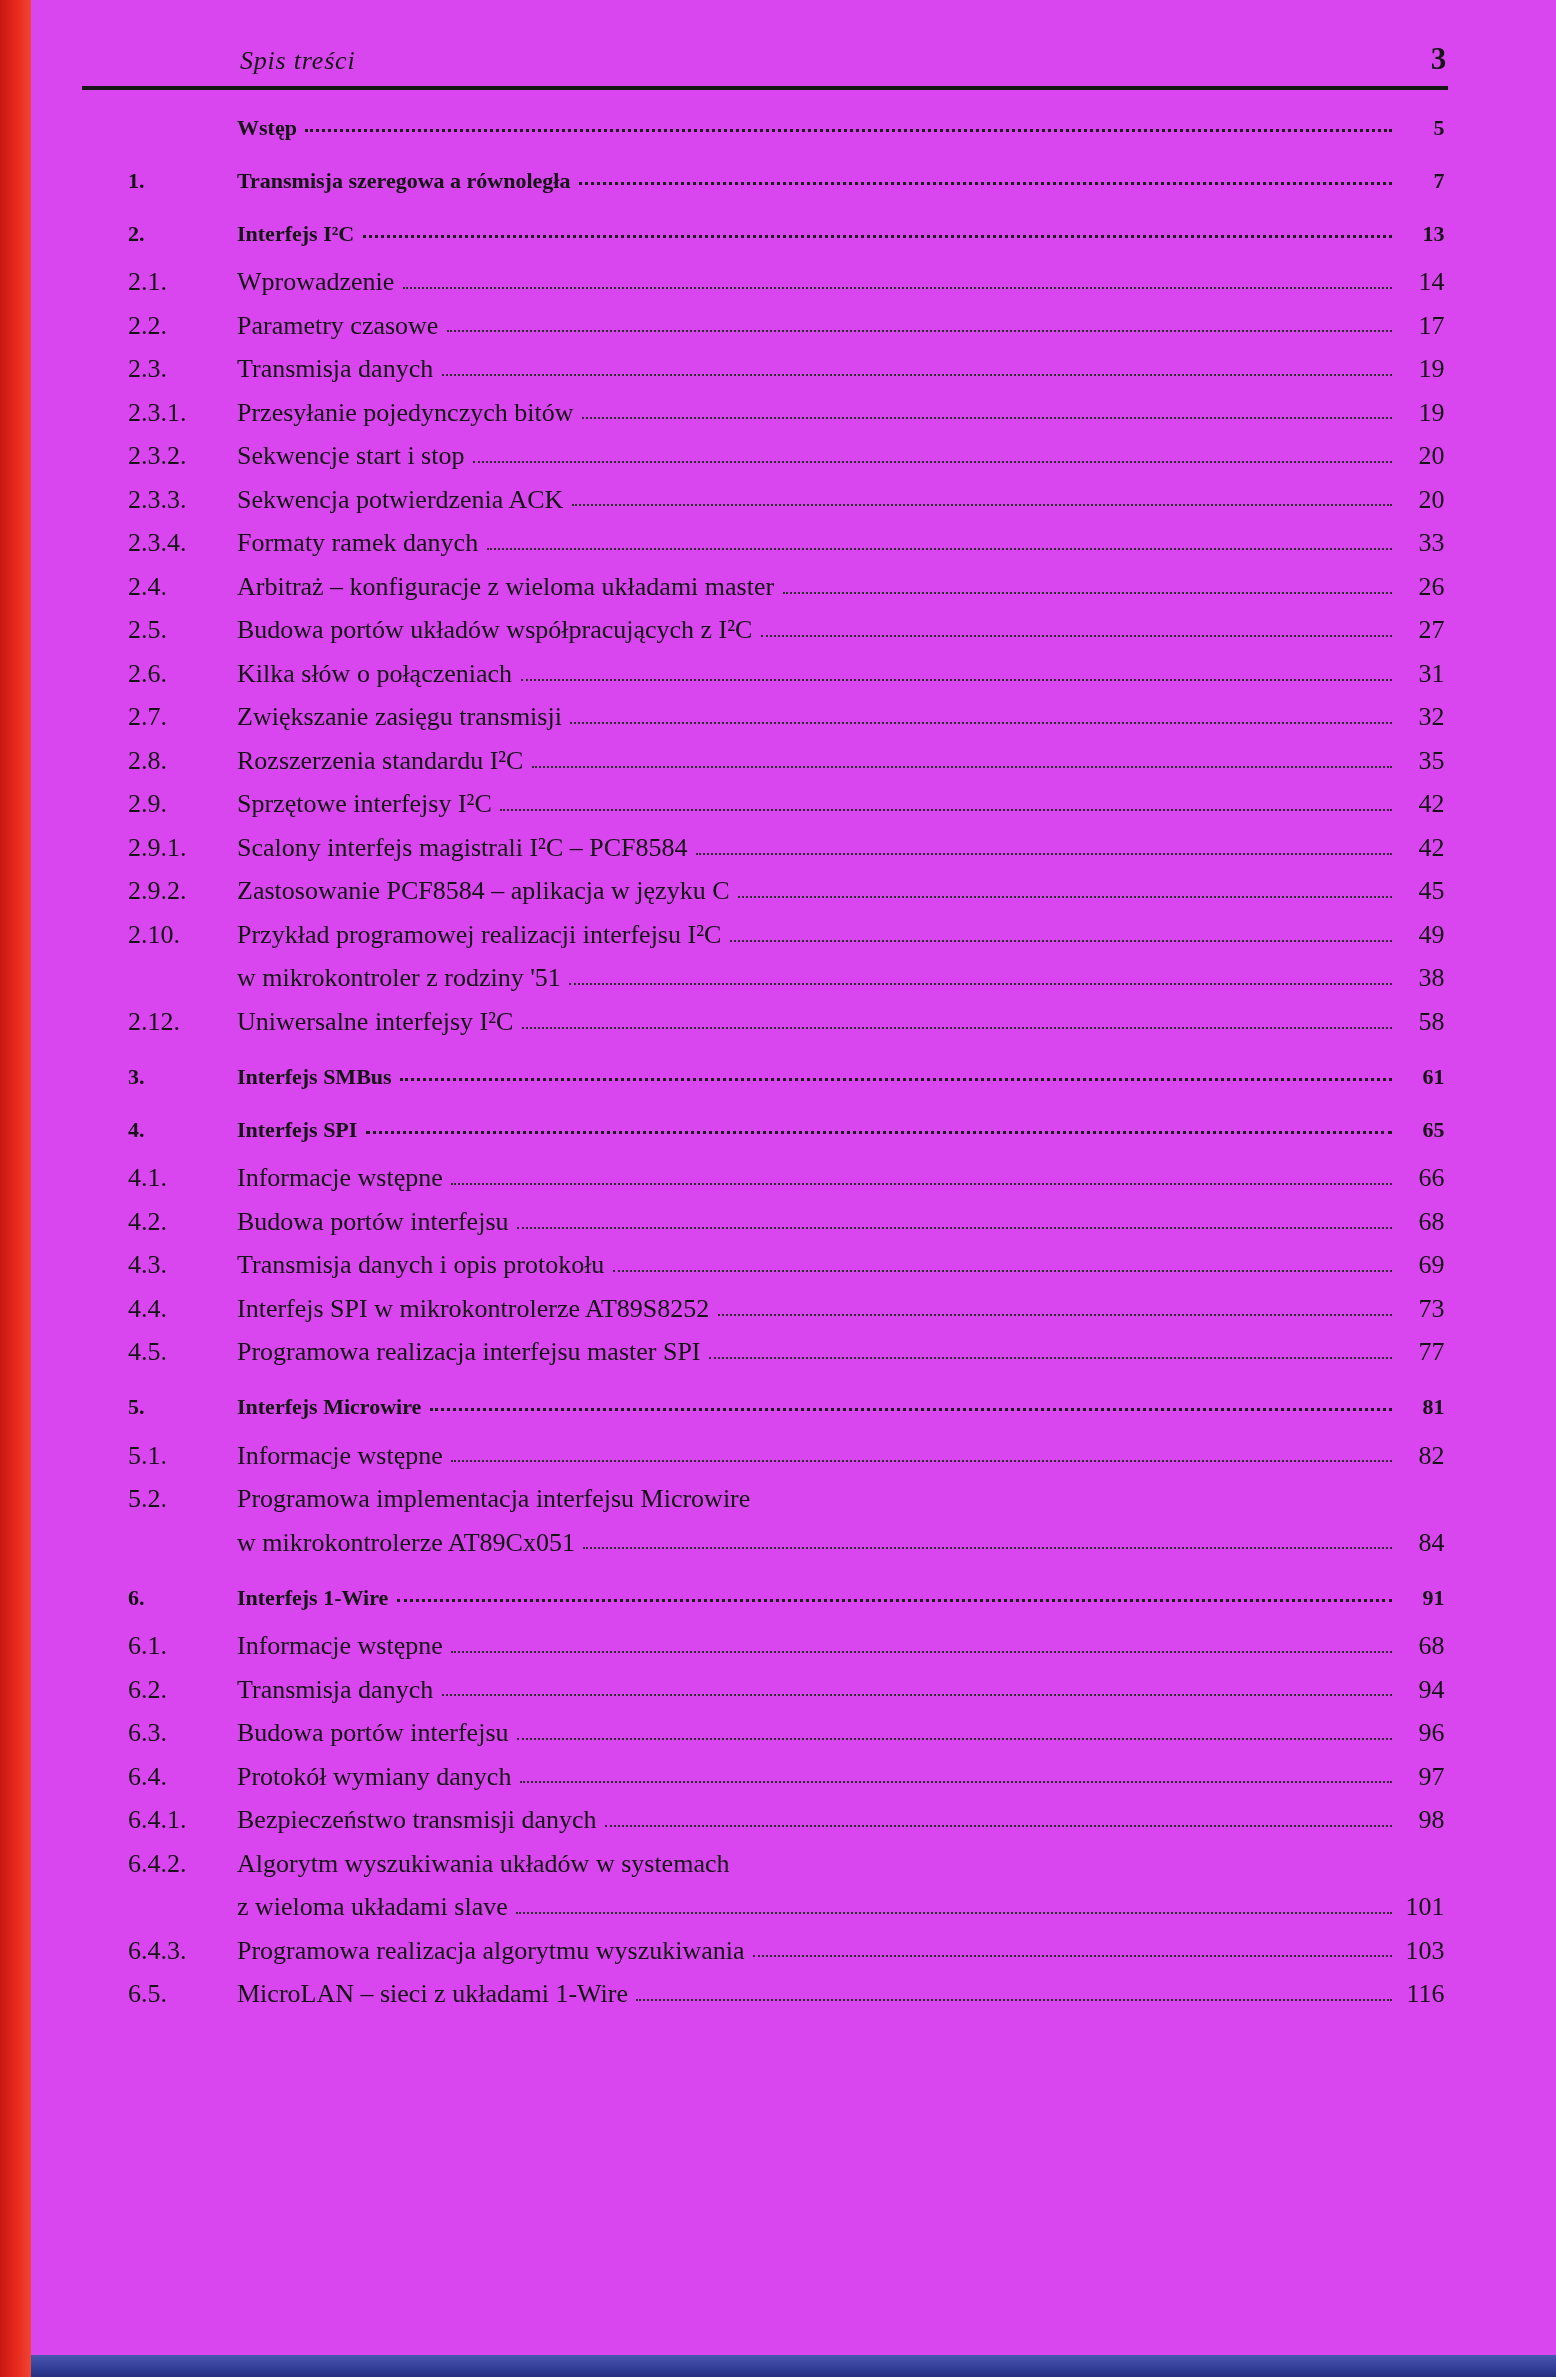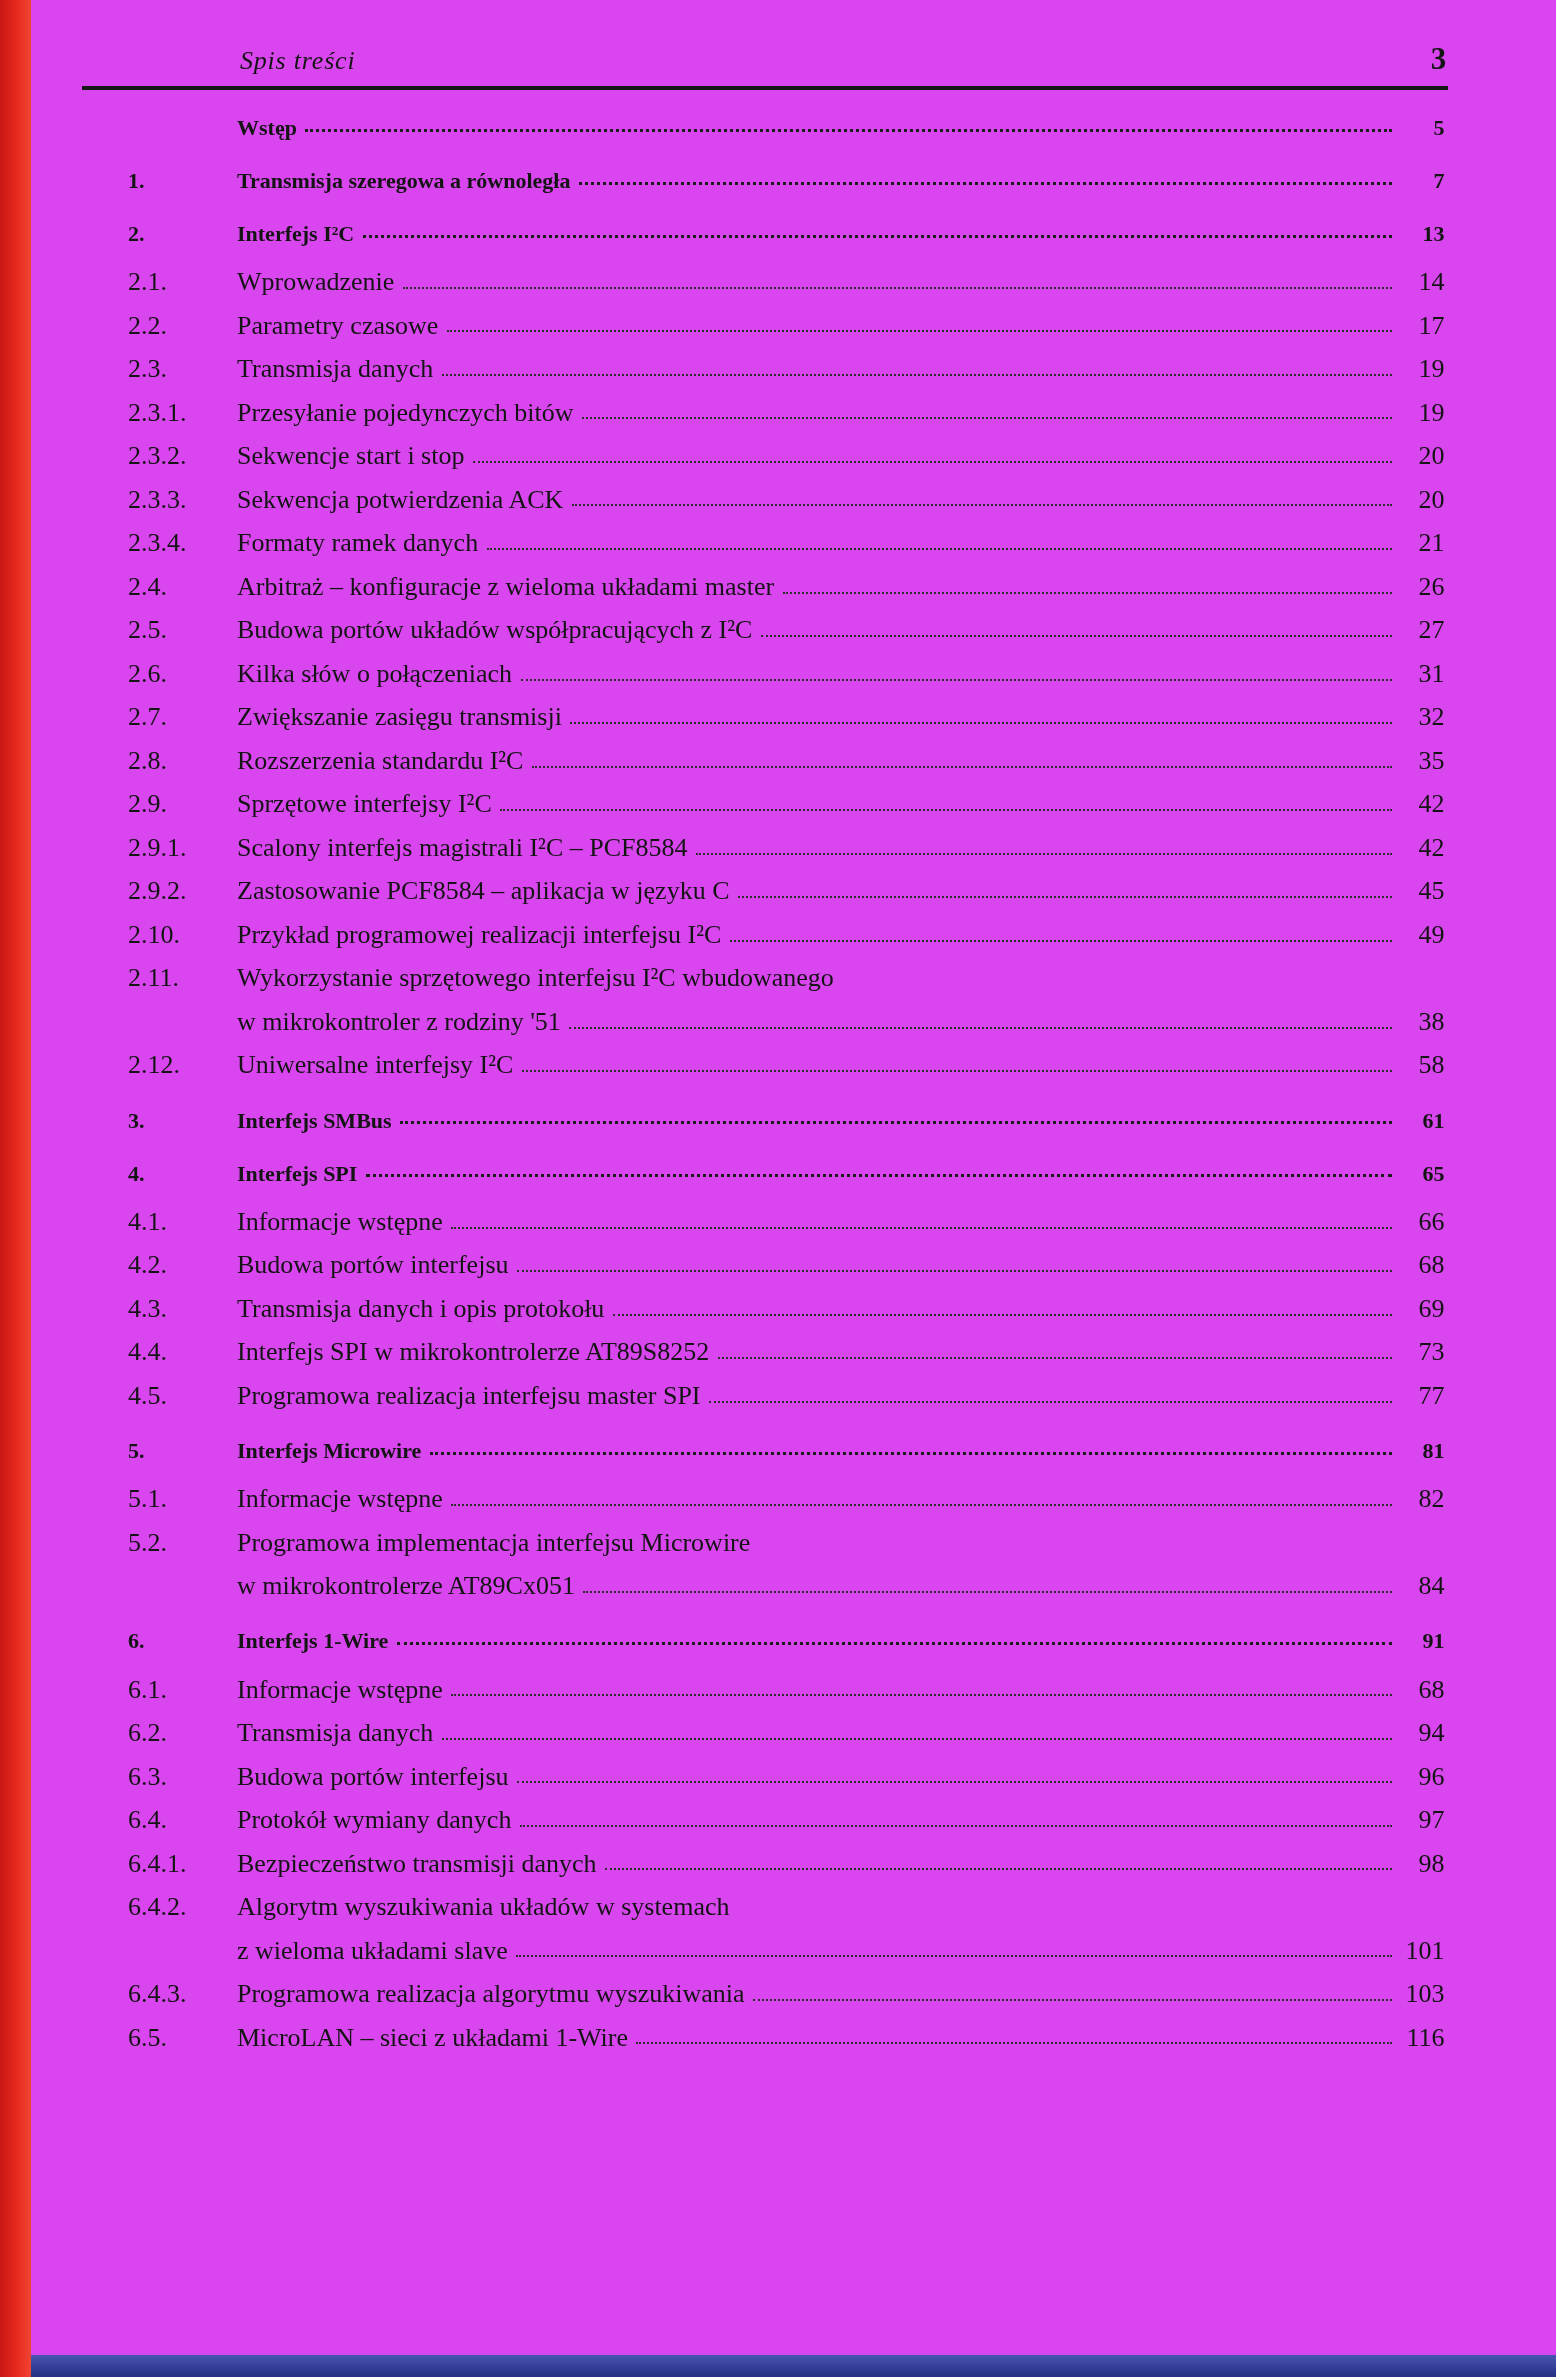--- a/index.html
+++ b/index.html
@@ -126,21 +126,21 @@
     <span class="num">2.3.3.</span>
     <span class="title">Sekwencja potwierdzenia ACK</span>
     <span class="leader"></span>
     <span class="pg">20</span>
   </div>
 
   <div class="row sub">
     <span class="num">2.3.4.</span>
     <span class="title">Formaty ramek danych</span>
     <span class="leader"></span>
-    <span class="pg">21</span>
+    <span class="pg">33</span>
   </div>
 
   <div class="row sub">
     <span class="num">2.4.</span>
     <span class="title">Arbitraż – konfiguracje z wieloma układami master</span>
     <span class="leader"></span>
     <span class="pg">26</span>
   </div>
 
   <div class="row sub">
@@ -192,26 +192,20 @@
     <span class="pg">45</span>
   </div>
 
   <div class="row sub">
     <span class="num">2.10.</span>
     <span class="title">Przykład programowej realizacji interfejsu I²C</span>
     <span class="leader"></span>
     <span class="pg">49</span>
   </div>
 
-  <div class="row sub">
-    <span class="num">2.11.</span>
-    <span class="title">Wykorzystanie sprzętowego interfejsu I²C wbudowanego</span>
-    <span class="leader hidden"></span>
-    <span class="pg"></span>
-  </div>
 
   <div class="row sub">
     <span class="num"></span>
     <span class="title">w mikrokontroler z rodziny '51</span>
     <span class="leader"></span>
     <span class="pg">38</span>
   </div>
 
   <div class="row sub">
     <span class="num">2.12.</span>

